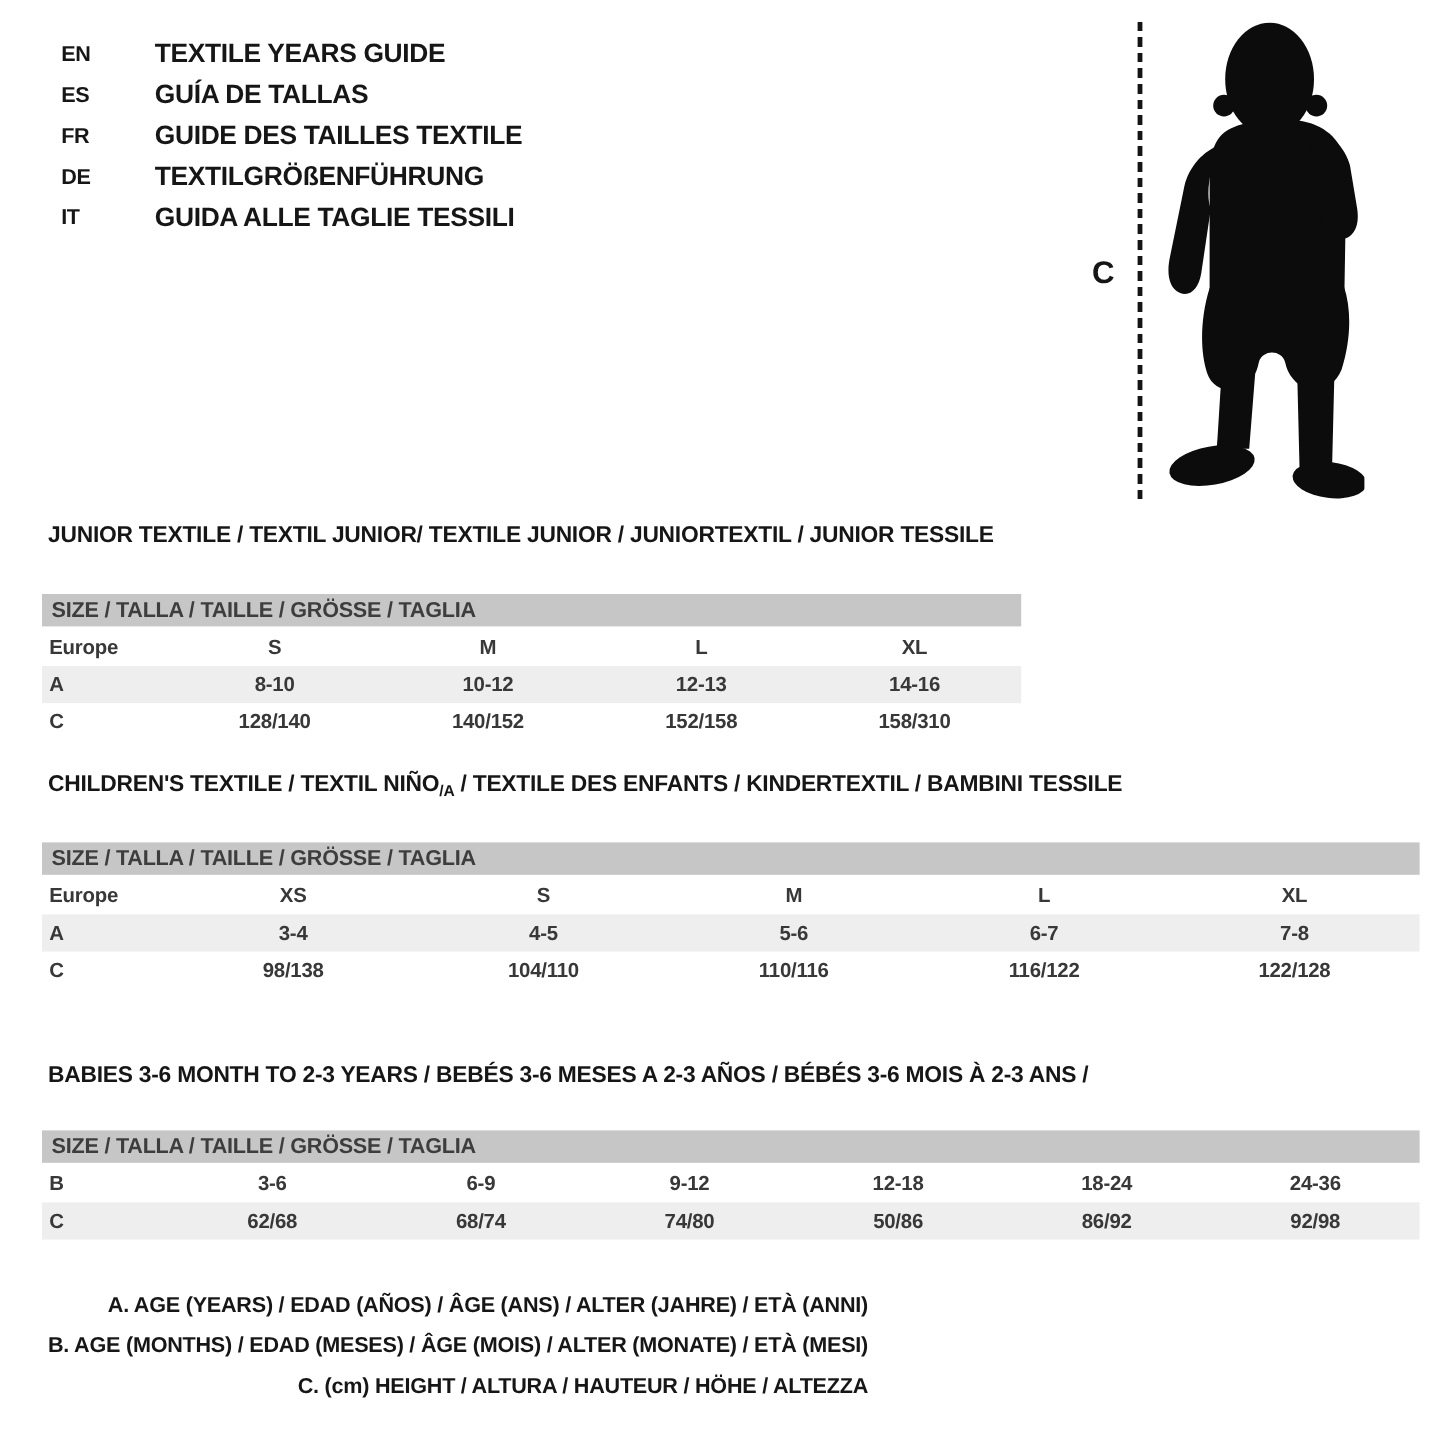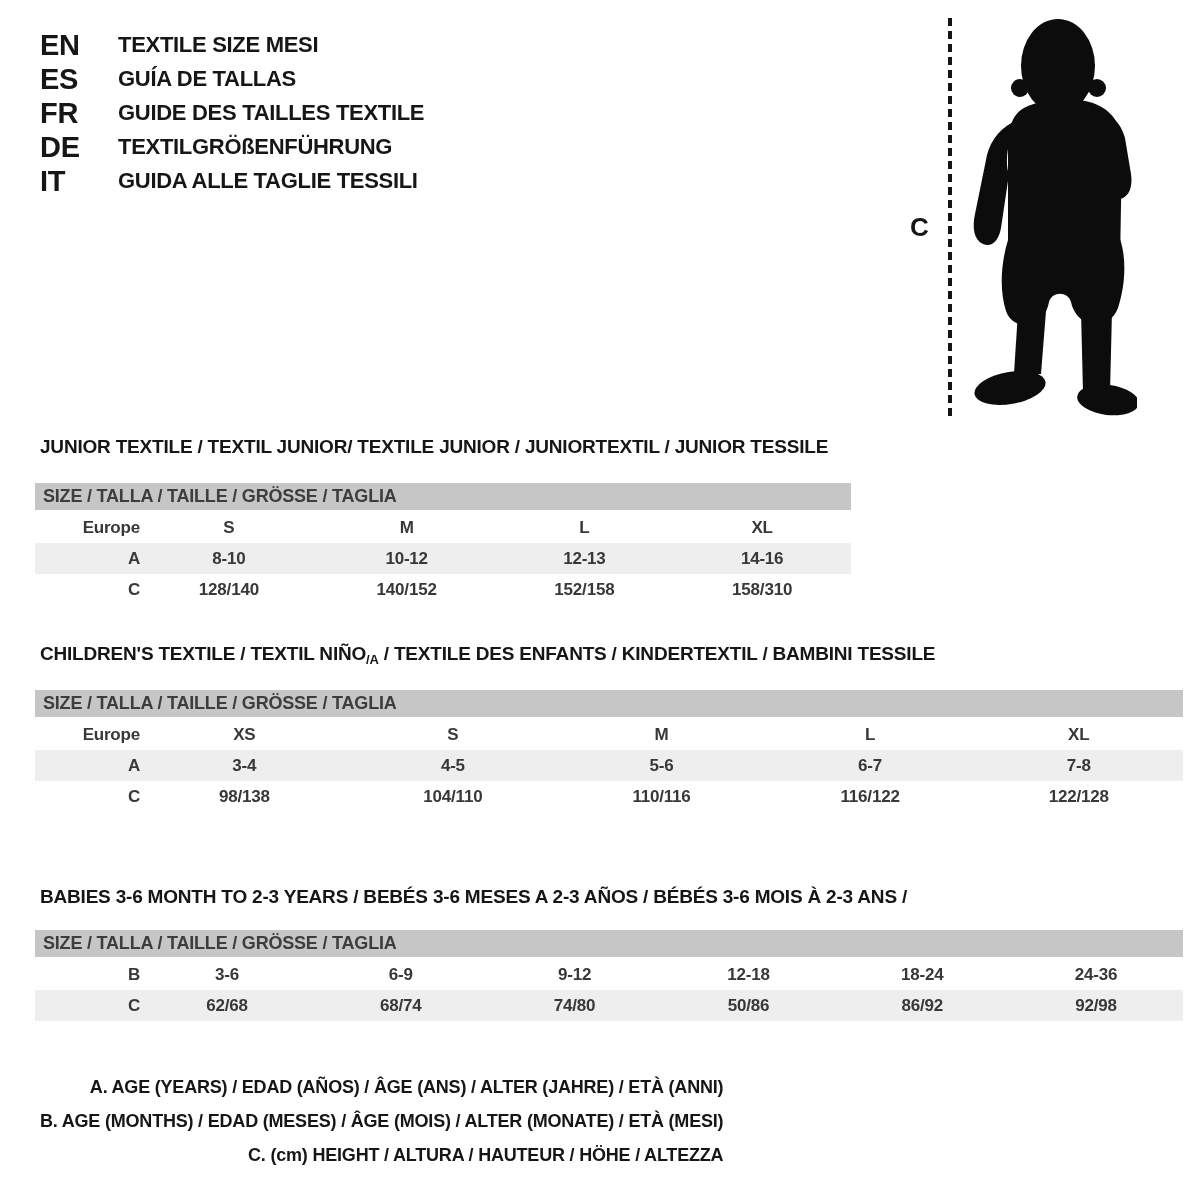--- a/index.html
+++ b/index.html
@@ -9,67 +9,67 @@
     background:#ffffff;
     font-family:"Liberation Sans", sans-serif;
     color:var(--title-text, #161616);
     overflow:hidden;
   }
   .abs { position:absolute; }
 
   
   .lang-block { left:40px; top:28px; }
   .lang-row { display:flex; height:34px; align-items:center; }
-  .lang-code { width:78px; font-size:29px; font-weight:700; letter-spacing:-0.3px; }
+  .lang-code { width:78px; font-size:18px; font-weight:700; letter-spacing:-0.3px;margin-left:11px; }
   .lang-title { font-size:22px; font-weight:700; letter-spacing:-0.3px; white-space:nowrap; }
 
   
   .figure { left:900px; top:10px; width:300px; height:420px; }
   .dashed-line {
     position:absolute; left:48px; top:8px; width:4px; height:400px;
     background:repeating-linear-gradient(to bottom, #141414 0 8px, transparent 8px 13px);
   }
   .height-label { position:absolute; left:10px; top:202px; font-size:26px; font-weight:700; }
   .silhouette { position:absolute; left:62px; top:6px; }
 
   
   .section-title { font-size:19px; font-weight:700; letter-spacing:-0.2px; white-space:nowrap; }
   .title-sub { font-size:13px; vertical-align:-4px; font-weight:700; }
   .two-line { line-height:32px; }
 
   
-  .size-table { position:absolute; }
+  .size-table { position:absolute;margin-top:12px; }
   .size-bar {
     height:27px; line-height:27px;
     background:var(--bar-bg, #c6c6c6);
     color:var(--bar-text, #3d3d3d);
     font-weight:700; font-size:18px; padding-left:8px;
     margin-bottom:2px; letter-spacing:-0.2px; white-space:nowrap;
   }
   .trow {
     display:grid; height:31px; line-height:31px;
     font-size:17px; font-weight:700;
     color:var(--cell-text, #383838);
     letter-spacing:-0.2px;
   }
   .trow.shaded { background:var(--row-bg, #eeeeee); }
-  .tlabel { padding-left:6px; text-align:right; }
+  .tlabel { padding-left:6px; text-align:left; }
   .tcell { text-align:center; }
 
   
   .legend { left:40px; top:1070px; }
   .legend-line { font-size:18px; font-weight:700; line-height:34px; letter-spacing:-0.2px; white-space:nowrap;text-align:right; }
 </style>
 </head>
 <body style="--bar-bg: #c6c6c6; --row-bg: #eeeeee; --bar-text: #3d3d3d; --cell-text: #383838; --title-text: #161616;">
 
 <div class="abs lang-block">
     <div class="lang-row">
       <div class="lang-code">EN</div>
-      <div class="lang-title">TEXTILE SIZE MESI</div>
+      <div class="lang-title">TEXTILE YEARS GUIDE</div>
     </div>
     <div class="lang-row">
       <div class="lang-code">ES</div>
       <div class="lang-title">GUÍA DE TALLAS</div>
     </div>
     <div class="lang-row">
       <div class="lang-code">FR</div>
       <div class="lang-title">GUIDE DES TAILLES TEXTILE</div>
     </div>
     <div class="lang-row">

